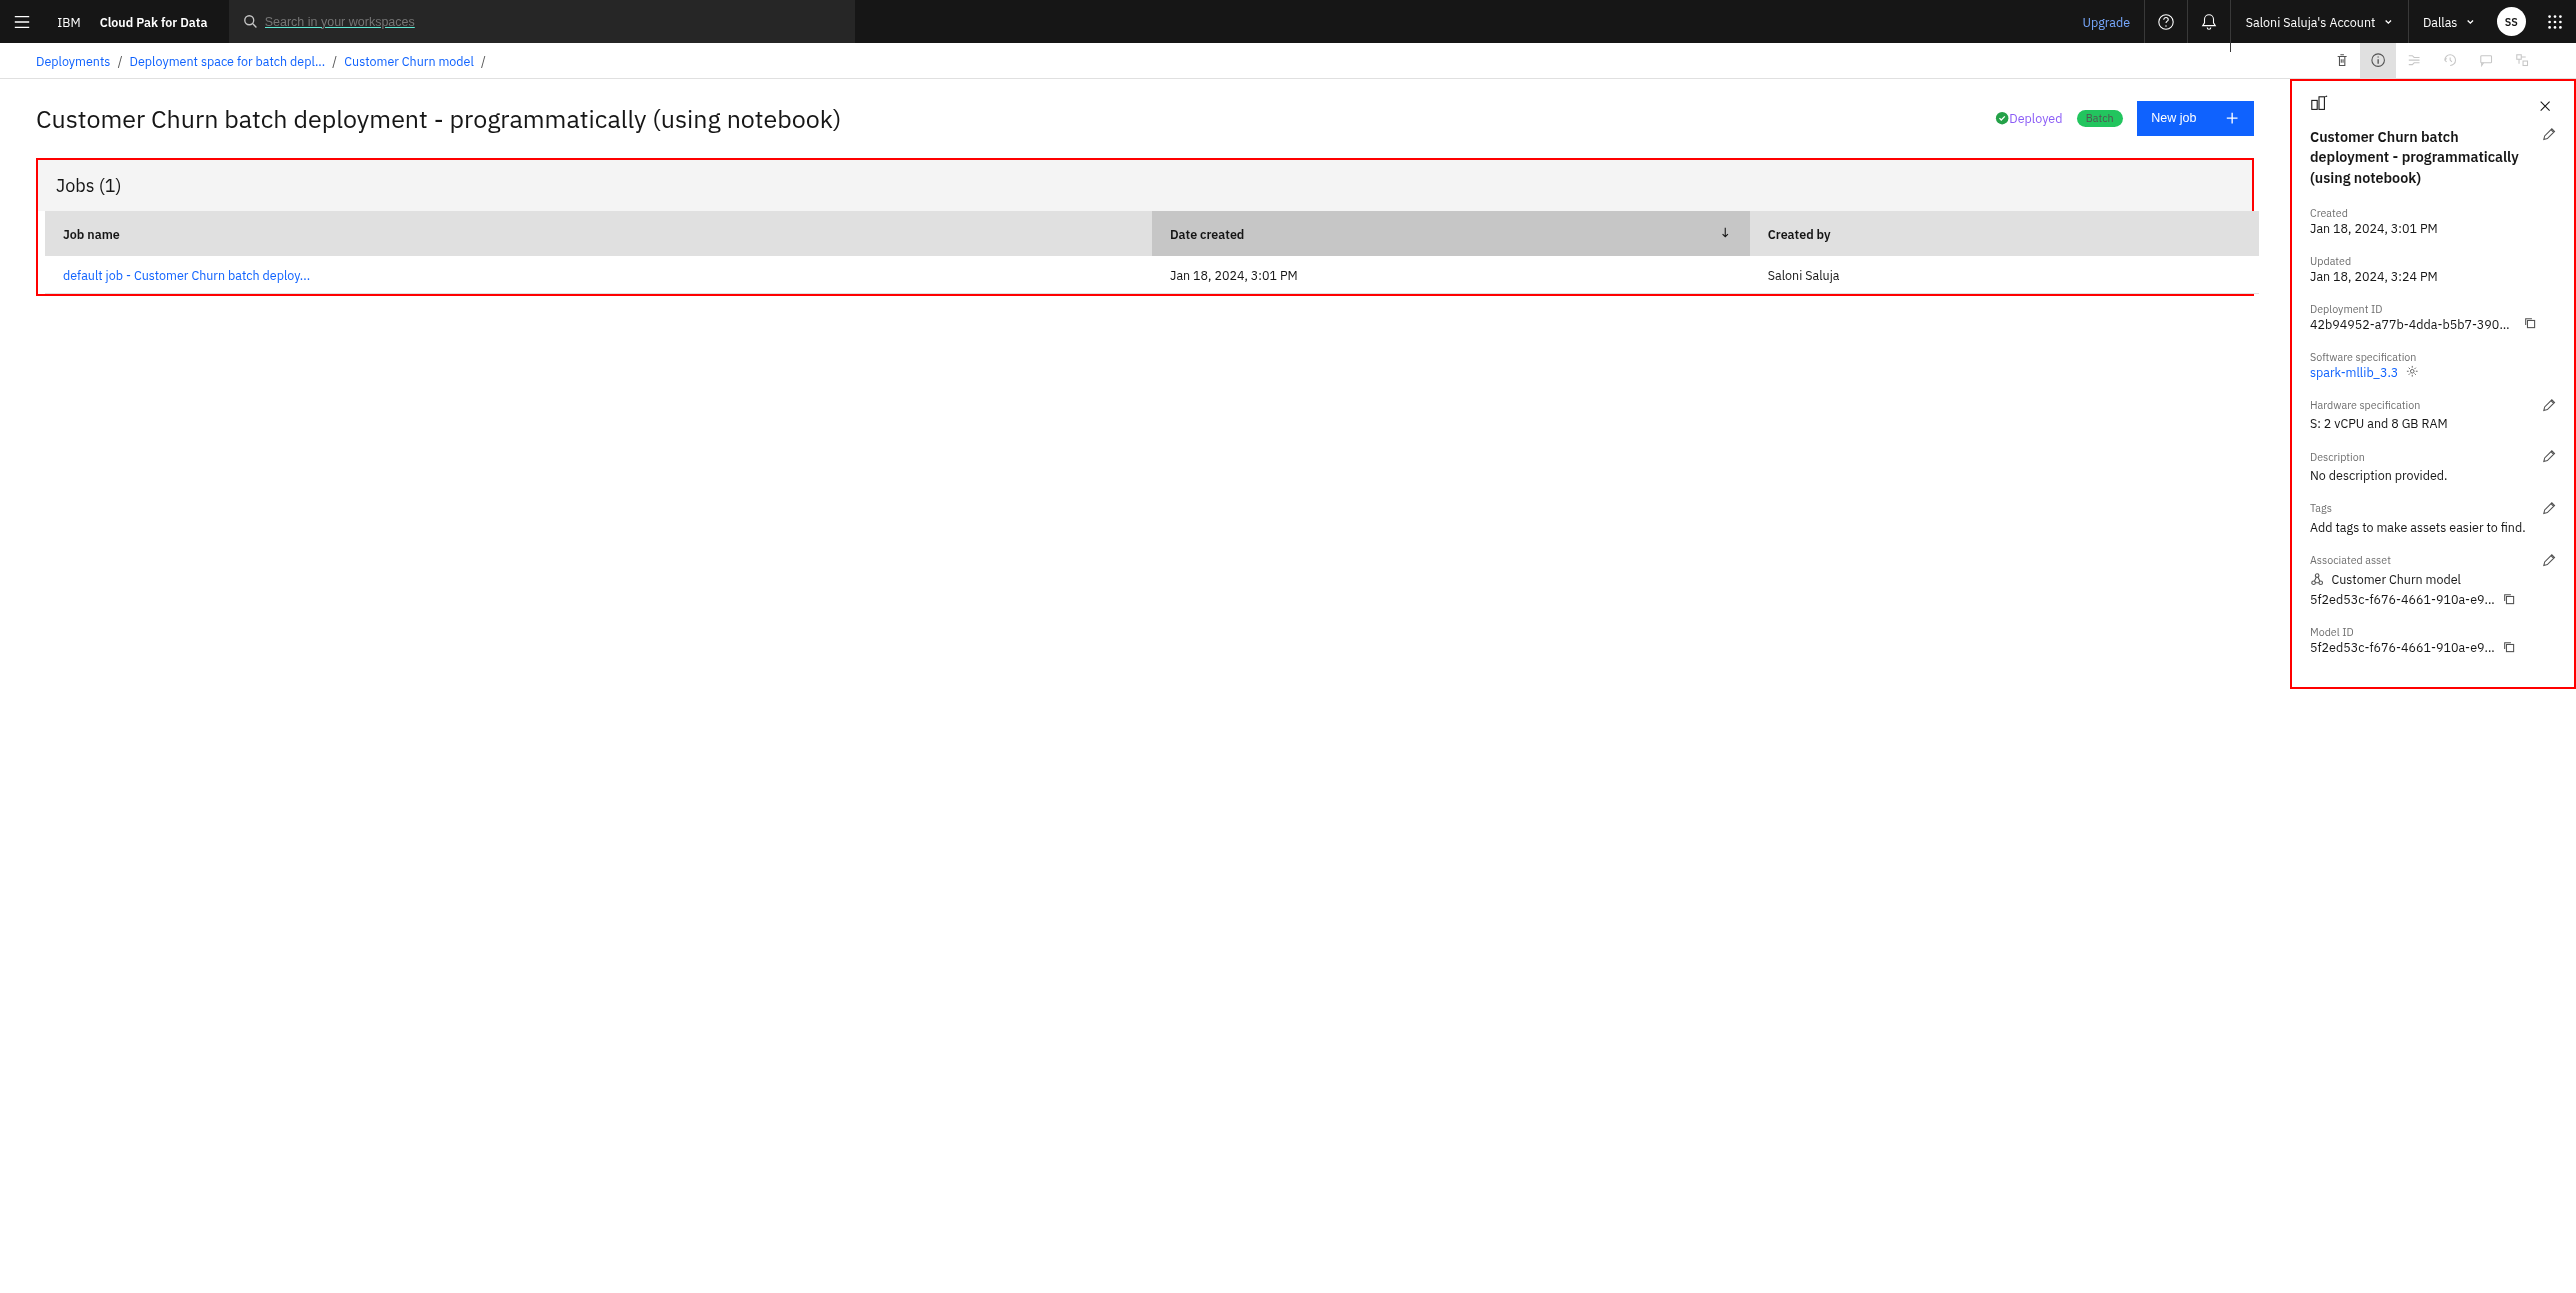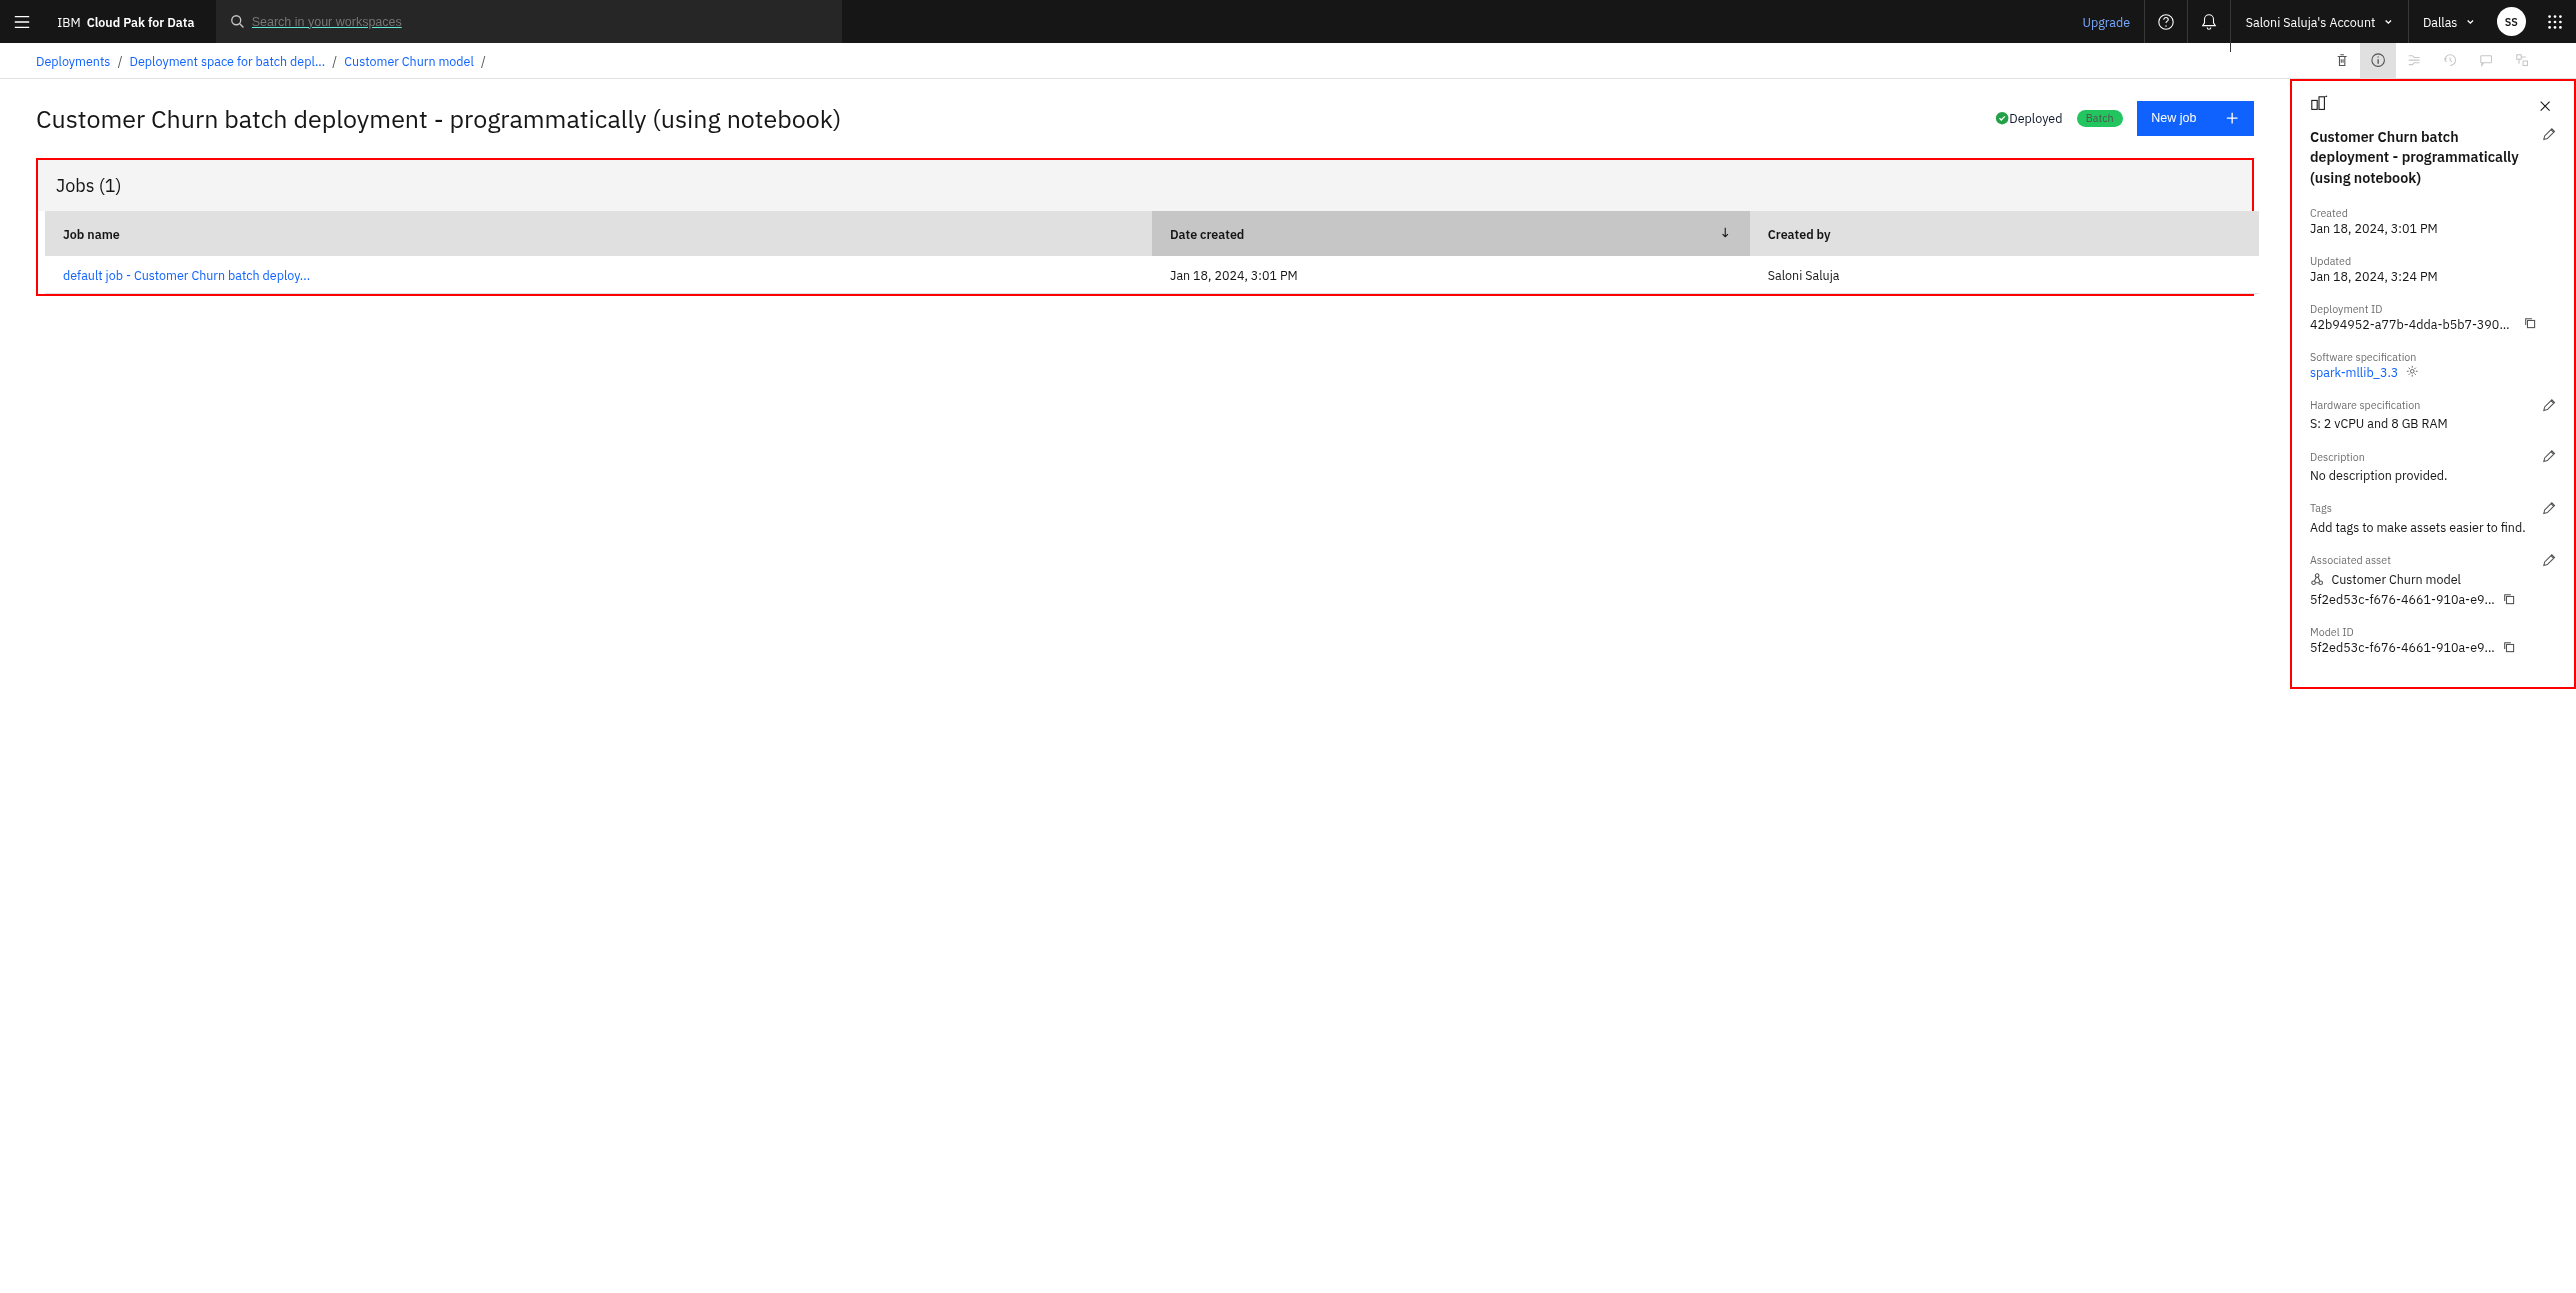--- a/index.html
+++ b/index.html
@@ -1,21 +1,21 @@
 <!DOCTYPE html>
 <html style="font-size:14.3px"><head>
   <meta charset="utf-8">
   <style>
     * { box-sizing: border-box; margin: 0; padding: 0; }
     body { font-family: 'IBM Plex Sans', -apple-system, BlinkMacSystemFont, sans-serif; background: #fff; color: #161616; font-size: 12.5px; }
     
     
     .header { background: #161616; height: 43px; display: flex; align-items: center; color: #fff; }
     .hamburger { width: 43px; height: 43px; display: flex; align-items: center; justify-content: center; cursor: pointer; }
-    .brand { padding: 0 14.3px; font-size: 12.5px; display: flex; align-items: center; gap: 6px; }
+    .brand { padding: 0 14.3px; font-size: 12.5px; display: flex; align-items: center; gap: 19px; }
     .brand-ibm { font-weight: 400; }
     .brand-cpd { font-weight: 600; }
     .search-container { flex: 1; display: flex; align-items: center; padding-left: 14.3px; background: #262626; height: 43px; margin-left: 7.2px; max-width: 626px; }
     .search-input { background: transparent; border: none; color: #5eead4; font-size: 12.5px; outline: none; flex: 1; padding: 0 7.2px; text-decoration: underline; }
     .header-spacer { flex: 1; }
     .upgrade-link { color: #78a9ff; padding: 0 14.3px; cursor: pointer; font-size: 12.5px; }
     .header-icon { width: 43px; height: 43px; display: flex; align-items: center; justify-content: center; cursor: pointer; border-left: 0.9px solid #393939; }
     .account-menu { padding: 0 14.3px; display: flex; align-items: center; gap: 7.2px; cursor: pointer; border-left: 0.9px solid #393939; height: 60px; }
     .region-menu { padding: 0 14.3px; display: flex; align-items: center; gap: 7.2px; cursor: pointer; border-left: 0.9px solid #393939; height: 43px; }
     .avatar { width: 29px; height: 29px; border-radius: 50%; background: #fff; color: #161616; display: flex; align-items: center; justify-content: center; font-size: 10.7px; font-weight: 600; margin: 0 7.2px; }
@@ -31,21 +31,21 @@
     .toolbar-icon.active { background: #e0e0e0; }
     .toolbar-icon.disabled { color: #c6c6c6; cursor: default; }
     
     
     .main-layout { display: flex; }
     .main-content { flex: 1; padding: 21.5px 36px; }
     
     
     .page-header { display: flex; align-items: center; gap: 14.3px; margin-bottom: 21.5px; }
     .page-title { font-size: 25px; font-weight: 400; flex: 1; }
-    .status-deployed { display: flex; align-items: center; gap: 0; font-size: 12.5px; color: #0f172a; }
+    .status-deployed { display: flex; align-items: center; gap: 0; font-size: 12.5px; color: #8b5cf6; }
     .status-dot { width: 14.3px; height: 14.3px; }
     .badge-batch { background: #22c55e; color: #525252; padding: 1.8px 9px; border-radius: 10.7px; font-size: 10.7px; }
     .btn-primary { background: #0f62fe; color: #fff; border: none; padding: 10.7px 14.3px; font-size: 12.5px; cursor: pointer; display: flex; align-items: flex-start; gap: 29px; }
     
     
     .highlight-box { border: 2.7px solid #ff0000; padding: 0; }
     .jobs-section { background: #f4f4f4; padding: 14.3px 18px; }
     .jobs-title { font-size: 18px; font-weight: 400; }
     
     

